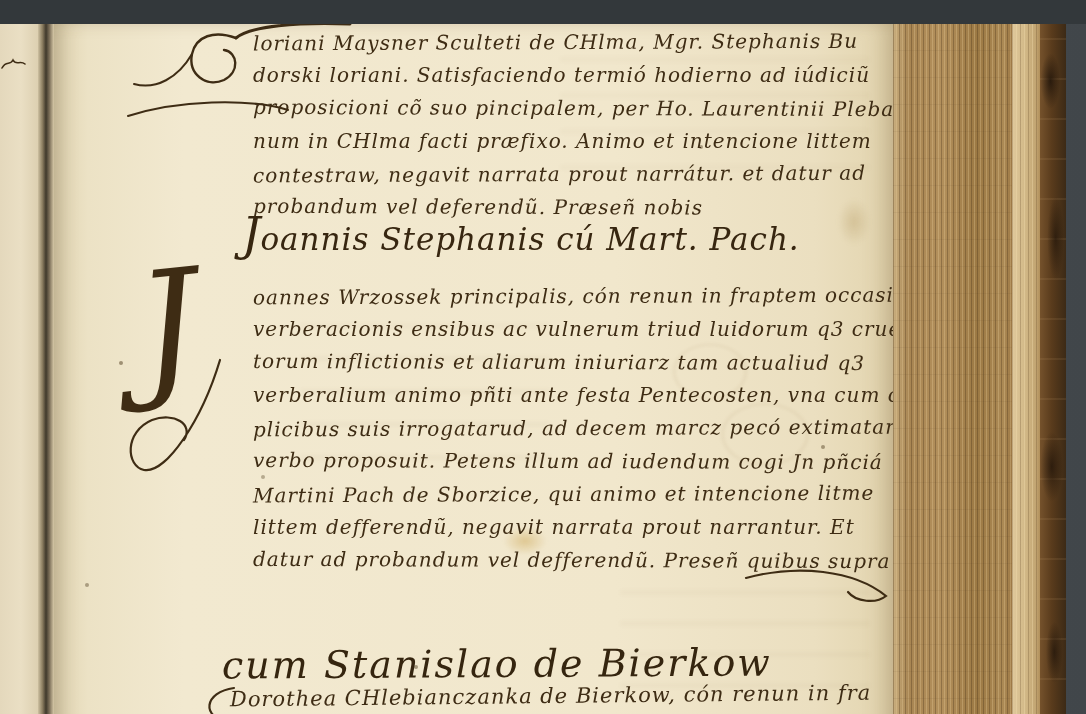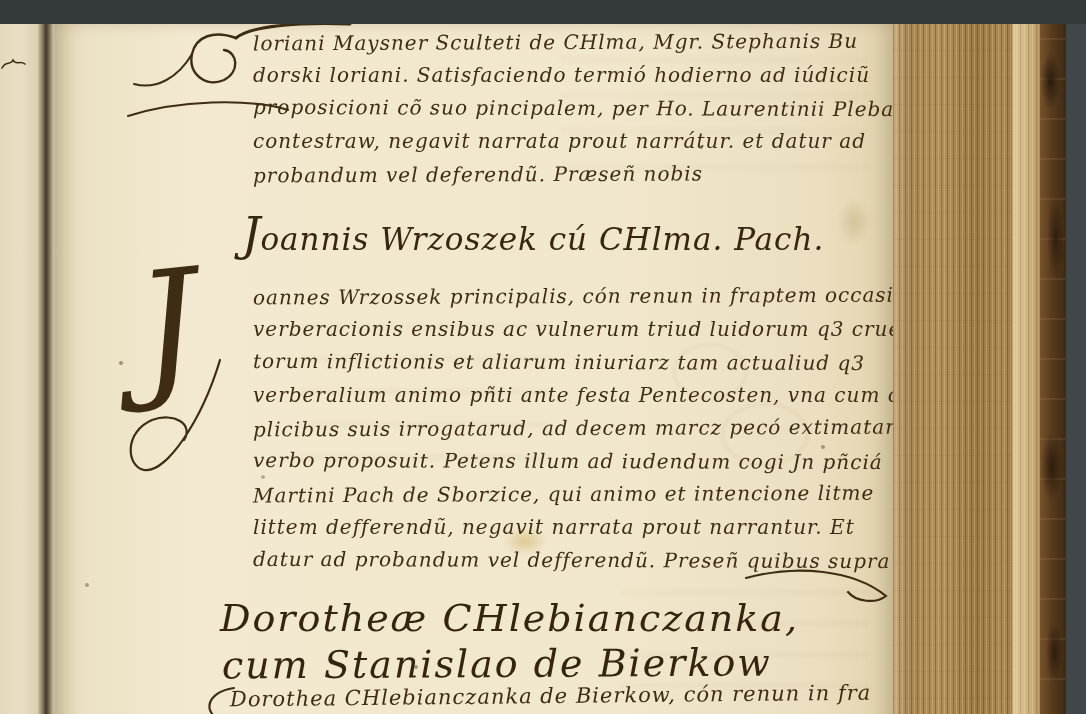--- a/index.html
+++ b/index.html
@@ -126,26 +126,27 @@
     <path d="M232 4 C180 2 132 6 118 18" stroke-width="3"></path>
     <path d="M118 18 C96 10 78 16 74 34 C70 54 88 68 106 60 C122 52 120 32 106 30" stroke-width="2.4"></path>
     <path d="M74 34 C60 58 38 70 16 64" stroke-width="2"></path>
     <path d="M10 96 C60 80 130 78 170 90" stroke-width="2"></path>
   </svg>
 
   <div class="hand block entry-top">
     <div class="l">loriani Maysner Sculteti de CHlma, Mgr. Stephanis Bu</div>
     <div class="l">dorski loriani. Satisfaciendo termió hodierno ad iúdiciũ</div>
     <div class="l">proposicioni cõ suo pincipalem, per Ho. Laurentinii Pleba</div>
+    <div class="l">num in CHlma facti præfixo. Animo et intencione littem</div>
     <div class="l">contestraw, negavit narrata prout narrátur. et datur ad</div>
     <div class="l">probandum vel deferendũ. Præseñ nobis</div>
   </div>
 
   <div class="hand heading-1">
-    <span class="cap">J</span><span>oannis Wrzoszek cú CHlma. Pach.</span>
+    <span class="cap">J</span><span>oannis Stephanis cú Mart. Pach.</span>
   </div>
 
   <div class="hand big-j">J</div>
   <svg class="flourish" style="left:122px;top:330px" width="130" height="150" viewBox="0 0 130 150">
     <path d="M98 6 C80 66 44 120 22 116 C4 112 2 78 30 66 C52 58 72 70 62 86" stroke-width="2.2"></path>
   </svg>
 
   <div class="hand block entry-wrzoszek">
     <div class="l">oannes Wrzossek principalis, cón renun in fraptem occasione</div>
     <div class="l">verberacionis ensibus ac vulnerum triud luidorum q3 crué</div>
@@ -155,23 +156,20 @@
     <div class="l">verbo proposuit. Petens illum ad iudendum cogi Jn pñciá</div>
     <div class="l">Martini Pach de Sborzice, qui animo et intencione litme</div>
     <div class="l">littem defferendũ, negavit narrata prout narrantur. Et</div>
     <div class="l">datur ad probandum vel defferendũ. Preseñ quibus supra</div>
   </div>
 
   <svg class="flourish" style="left:742px;top:538px" width="150" height="48" viewBox="0 0 150 48">
     <path d="M4 16 C55 2 112 8 144 34 C134 42 114 40 106 30" stroke-width="2.2"></path>
   </svg>
 
-  <div class="hand heading-2a">
-    <span>D</span><span>orotheæ CHlebianczanka,</span>
-  </div>
   <div class="hand heading-2b">cum Stanislao de Bierkow</div>
 
   <svg class="flourish" style="left:196px;top:658px" width="42" height="44" viewBox="0 0 42 44">
     <path d="M38 6 C8 10 4 36 34 40" stroke-width="2.2"></path>
   </svg>
   <div class="hand entry-dorothea">
     <span>D</span><span>orothea CHlebianczanka de Bierkow, cón renun in fra</span>
   </div>
   <div class="clipped-line"></div>
 

